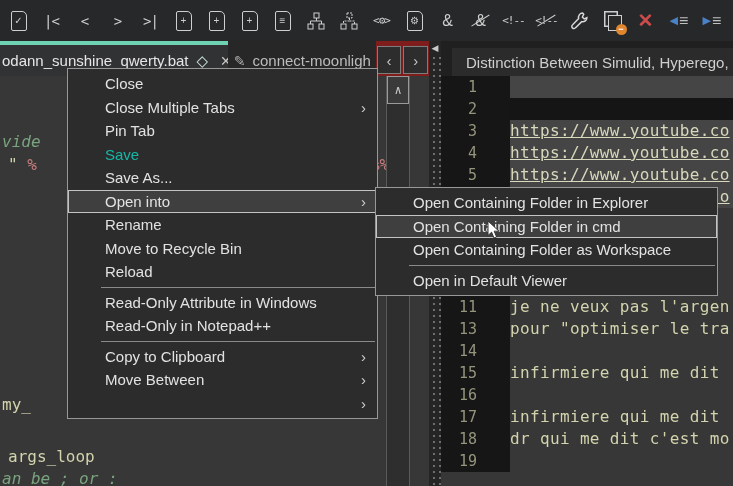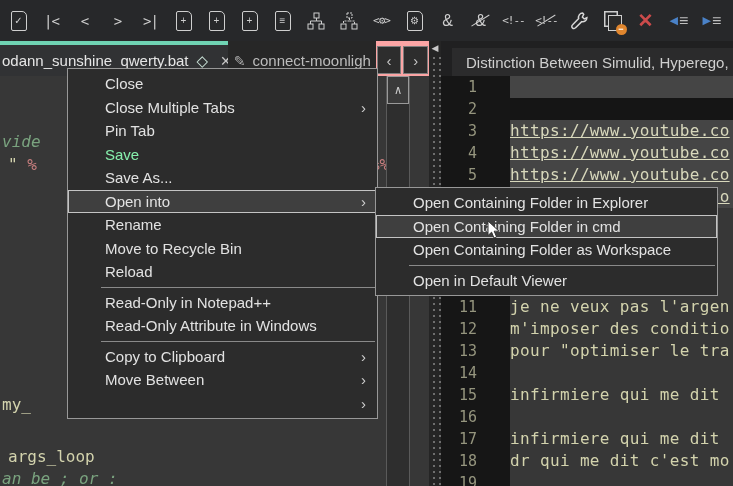--- a/index.html
+++ b/index.html
@@ -18,21 +18,21 @@
   .strike::after{content:"";position:absolute;left:6px;right:6px;top:16px;height:1.4px;
     background:#cfcfcf;transform:rotate(-32deg);}
   .red{color:#cc4b4b;font-size:19px;font-weight:bold;}
   .blue{color:#4a82c8;font-size:11px;margin:0 1px;}
   .barsg{color:#c0c0c0;font-size:16px;}
   .cpy{width:12px;height:14px;border:1.5px solid #cfcfcf;background:#2a2a2a;position:relative;
     box-shadow:-4px -4px 0 -1.5px #27282a,-4px -4px 0 0 #cfcfcf;margin-left:4px;margin-top:4px;}
   .badge{position:absolute;right:-6px;bottom:-5px;width:11px;height:11px;border-radius:50%;
     background:#e0862e;color:#fff;font-size:9px;line-height:11px;text-align:center;font-weight:bold;}
   
-  .tabbar{position:absolute;left:0;top:41px;width:429px;height:35px;background:#fca5a5;display:flex;}
+  .tabbar{position:absolute;left:0;top:41px;width:429px;height:35px;background:#7f1d1d;display:flex;}
   .tab{height:35px;box-sizing:border-box;display:flex;align-items:center;overflow:hidden;}
   .tab.active{width:231px;background:#313234;border-top:4px solid #6fd3b3;color:#e6e6e6;}
   .tab.inactive{width:150px;background:#272727;color:#bcbcbc;border-top:4px solid #272727;}
   .tab .lbl{font-size:15px;white-space:nowrap;}
   .pin{color:#cfe8dd;font-size:15px;margin-left:8px;}
   .closex{color:#c8c8c8;font-size:14px;margin-left:12px;}
   .pencil{color:#b0b0b0;font-size:14px;margin:0 7px 0 6px;}
   .tscroll{width:23px;height:26px;margin:5px 1px 0 1px;border:1px solid #7d7d7d;background:#2d2d2d;
     color:#c8c8c8;display:flex;align-items:center;justify-content:center;font-size:15px;}
   
@@ -66,21 +66,21 @@
   .t.hl{background:#454545;}
   .t.dark{background:#151515;}
   .t.url{text-decoration:underline;color:#d8d8bc;}
   
   .menu{position:absolute;background:#2c2c2c;border:1px solid #989898;padding:3px 0;z-index:10;margin-left:24px;}
   .mainmenu{left:43px;top:68px;width:309px;}
   .submenu{left:351px;top:187px;width:341px;z-index:11;}
   .mi{height:23.5px;line-height:23.5px;color:#e2e2e2;font-size:15px;position:relative;
     padding-left:37px;box-sizing:border-box;white-space:nowrap;}
   .submenu .mi{}
-  .mi.disabled{color:#86efac;}
+  .mi.disabled{color:#14b8a6;}
   .mi.selected{background:#3f3f3f;box-shadow:inset 0 0 0 1px #c4c4c4;}
   .mi .arr{position:absolute;right:11px;top:0;font-size:15px;color:#cfcfcf;}
   .msep{height:1px;background:#8a8a8a;margin:3px 2px 3px 33px;}
   
   .cursor{position:absolute;left:487px;top:220px;z-index:50;}
 </style>
 </head>
 <body>
 
 <div class="screen">
@@ -263,24 +263,20 @@
       </div>
     <div class="r">
         <span class="g">10</span>
         <span class="t"></span>
       </div>
     <div class="r">
         <span class="g">11</span>
         <span class="t">je ne veux pas l'argen</span>
       </div>
     <div class="r">
-        <span class="g">12</span>
-        <span class="t">m'imposer des conditio</span>
-      </div>
-    <div class="r">
         <span class="g">13</span>
         <span class="t">pour "optimiser le tra</span>
       </div>
     <div class="r">
         <span class="g">14</span>
         <span class="t"></span>
       </div>
     <div class="r">
         <span class="g">15</span>
         <span class="t">infirmiere qui me dit</span>
@@ -307,22 +303,22 @@
     <div class="mi"><span>Close</span></div>
     <div class="mi"><span>Close Multiple Tabs</span><span class="arr">›</span></div>
     <div class="mi"><span>Pin Tab</span></div>
     <div class="mi disabled"><span>Save</span></div>
     <div class="mi"><span>Save As...</span></div>
     <div class="mi selected"><span>Open into</span><span class="arr">›</span></div>
     <div class="mi"><span>Rename</span></div>
     <div class="mi"><span>Move to Recycle Bin</span></div>
     <div class="mi"><span>Reload</span></div>
     <div class="msep"></div>
+    <div class="mi"><span>Read-Only Attribute in Windows</span></div>
     <div class="mi"><span>Read-Only in Notepad++</span></div>
-    <div class="mi"><span>Read-Only Attribute in Windows</span></div>
     <div class="msep"></div>
     <div class="mi"><span>Copy to Clipboard</span><span class="arr">›</span></div>
     <div class="mi"><span>Move Between</span><span class="arr">›</span></div>
     <div class="mi"><span class="arr">›</span></div>
   </div>
 
   <div class="menu submenu">
     <div class="mi"><span>Open Containing Folder in Explorer</span></div>
     <div class="mi selected"><span>Open Containing Folder in cmd</span></div>
     <div class="mi"><span>Open Containing Folder as Workspace</span></div>

